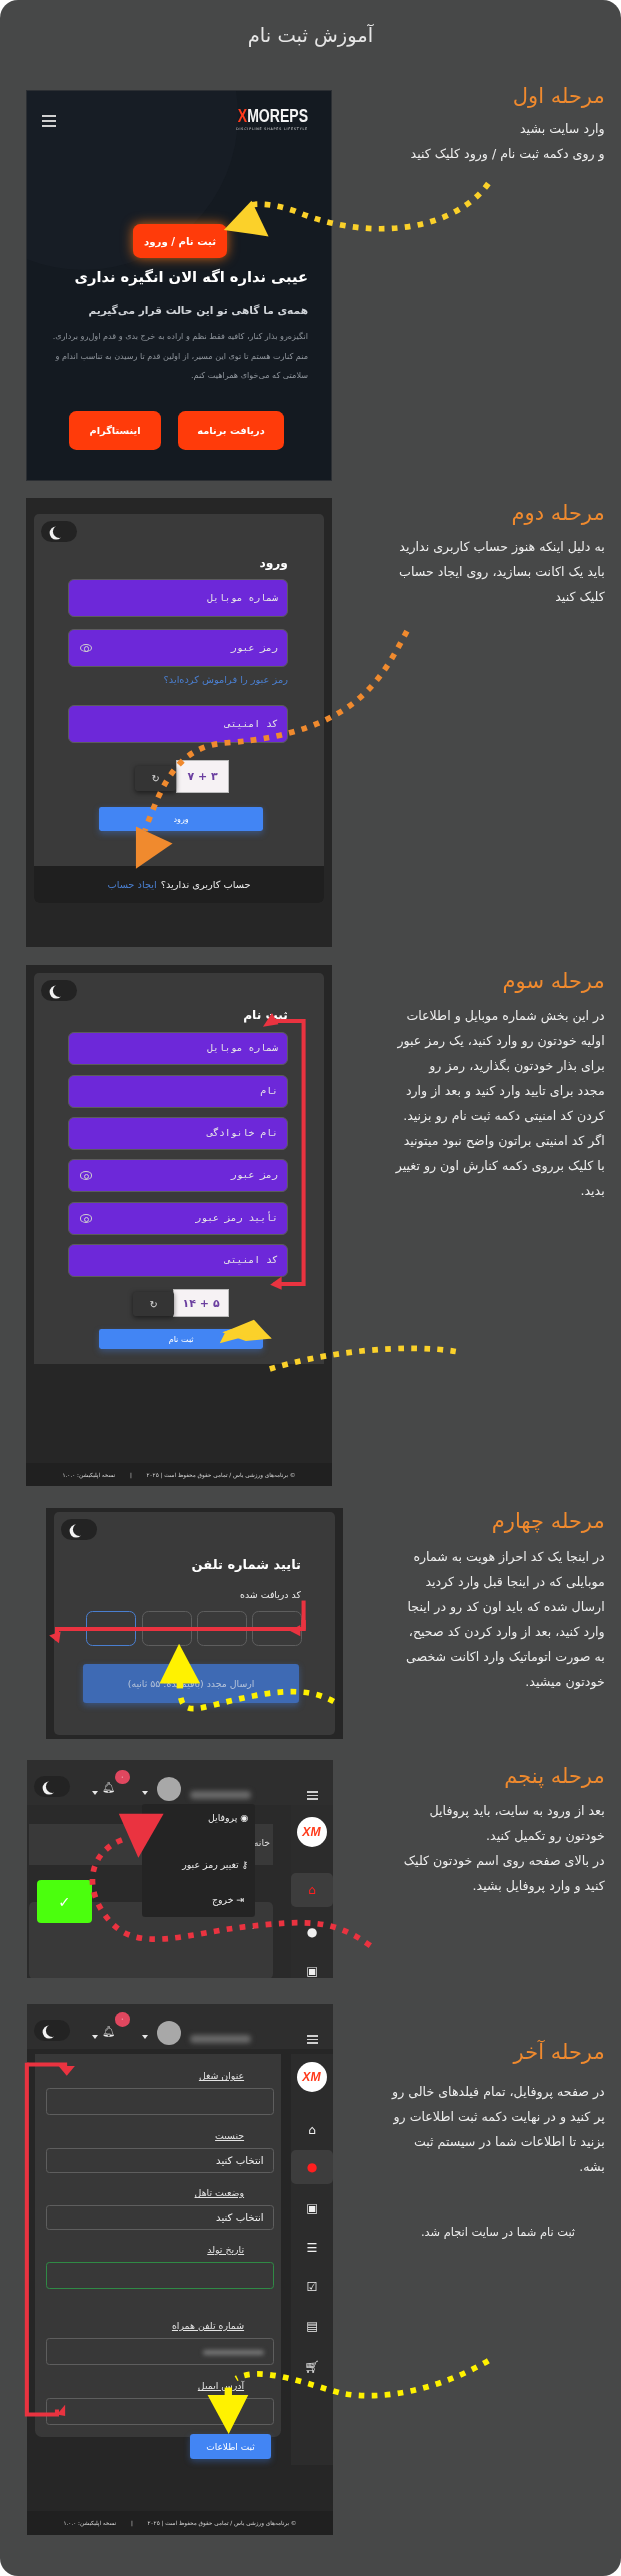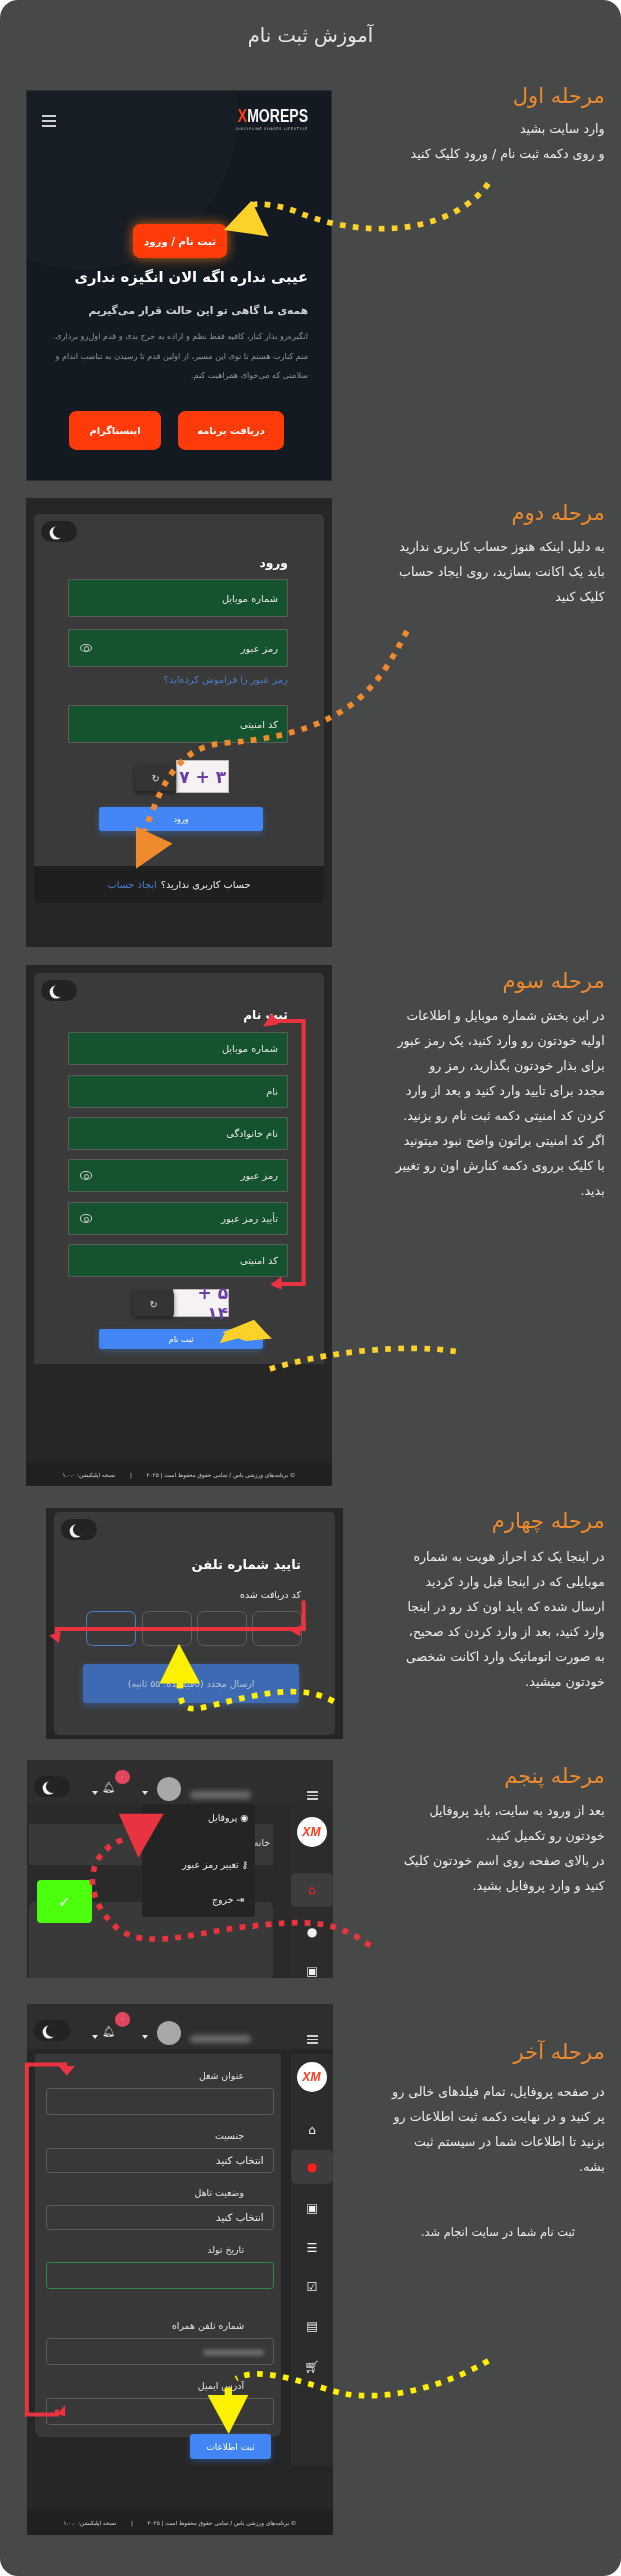--- a/index.html
+++ b/index.html
@@ -31,43 +31,43 @@
   .s1 .h2 { right: 23px; top: 213px; color: #cfd3d8; font-size: 10.6px; font-weight: bold; }
   .s1 .para { right: 23px; left: 21px; top: 236px; color: #8f959c; font-size: 8.1px; line-height: 19.5px; text-align: right; }
   .s1 .btn { top: 320px; height: 39px; background: #ff3b0a; border-radius: 7.3px; color: #fff; font-size: 9.8px; font-weight: bold; display: flex; align-items: center; justify-content: center; }
 
   
   .auth { background: #262626; }
   .card { position: absolute; background: #3a3a3a; border-radius: 4.9px; }
   .toggle { width: 36px; height: 21px; border-radius: 10.6px; background: #232323; }
   .moon { position: absolute; left: 6.5px; top: 4.1px; width: 13px; height: 13px; border-radius: 50%; box-shadow: -3.3px 1.6px 0 0 #f2f2f2; transform: translateX(4.9px); }
   .card-title { color: #fff; font-size: 12.2px; font-weight: bold; }
-  .field { position: absolute; height: 38px; border: 0.8px solid #5c5c5c; border-radius: 1px; background: #14532d; }
+  .field { position: absolute; height: 38px; border: 0.8px solid #5c5c5c; border-radius: 6px; background: #6d28d9; font-family: Liberation Mono, monospace; }
   .field .ph { position: absolute; right: 9px; top: 0; line-height: 37px; color: #e8e8e8; font-size: 9.8px; }
   .eye { position: absolute; left: 10.6px; top: 14px; width: 12.2px; height: 8.1px; border: 1.2px solid #cfcfcf; border-radius: 50% / 50%; }
   .eye::after { content: ""; position: absolute; left: 3.3px; top: 1.2px; width: 3.3px; height: 3.3px; border: 0.8px solid #cfcfcf; border-radius: 50%; }
-  .captcha { width: 53px; height: 33px; background: #f6f2f4; border: 0.8px solid #bbb; color: #6b3fa0; font-size: 17px; font-weight: bold; display: flex; align-items: center; justify-content: center; }
+  .captcha { width: 53px; height: 33px; background: #f6f2f4; border: 0.8px solid #bbb; color: #6b3fa0; font-size: 11px; font-weight: bold; display: flex; align-items: center; justify-content: center; }
   .refresh { width: 41px; height: 24.4px; background: #343434; border-radius: 2.4px; box-shadow: 0 1.6px 4.9px rgba(0,0,0,0.5); color: #ddd; font-size: 9.8px; display: flex; align-items: center; justify-content: center; }
   .blue-btn { background: #4285f4; border-radius: 2.4px; color: #fff; font-size: 8.1px; display: flex; align-items: center; justify-content: center; box-shadow: 0 2.4px 6.5px rgba(66,133,244,0.35); }
   .link { color: #4a7fd0; }
   .foot { position: absolute; left: 0; right: 0; bottom: 0; height: 23px; background: #202020; color: #d6d6d6; font-size: 5.7px; display: flex; align-items: center; justify-content: center; gap: 14.7px; }
 
   
   .topbar { position: absolute; left: 0; right: 0; top: 0; height: 45px; background: #2e2e2e; }
   .avatar { width: 24.4px; height: 24.4px; border-radius: 50%; background: #a8a8a8; overflow: hidden; }
   .blurname { width: 61px; height: 8.1px; background: #6a6a6a; border-radius: 4.1px; filter: blur(2.4px); }
   .badge { width: 14.7px; height: 14.7px; border-radius: 50%; background: #e0475f; color: #fff; font-size: 6.5px; display: flex; align-items: center; justify-content: center; }
   .caret { width: 0; height: 0; border-left: 3.3px solid transparent; border-right: 3.3px solid transparent; border-top: 4.1px solid #e8e8e8; }
   .bell { color: #e8e8e8; font-size: 10.6px; }
   .side { position: absolute; right: 0; width: 42px; background: #2c2c2c; }
   .xm { width: 30px; height: 30px; border-radius: 50%; background: #fff; color: #ff3a1a; font-weight: bold; font-style: italic; font-size: 12.2px; display: flex; align-items: center; justify-content: center; font-family: "Liberation Sans", sans-serif; }
   .side-item { position: absolute; right: 0; width: 42px; height: 34px; display: flex; align-items: center; justify-content: center; color: #f0f0f0; font-size: 12.2px; border-radius: 4.9px; }
   .menu { background: #242424; border-radius: 3.3px; }
   .menu-item { position: absolute; right: 0; color: #f0f0f0; font-size: 9.4px; }
-  .lbl { position: absolute; right: 37px; color: #e4e4e4; font-size: 9.4px; }
+  .lbl { position: absolute; right: 37px; color: #e4e4e4; font-size: 9.4px; text-decoration: underline; }
   .pf { position: absolute; left: 11.4px; width: 228px; height: 27px; border: 0.8px solid #5e5e5e; border-radius: 3.3px; }
   .pf .val { position: absolute; right: 9.8px; line-height: 25px; color: #f0f0f0; font-size: 10.2px; }
 </style>
 </head>
 <body>
 
 <div class="page">
   <div class="page-title">آموزش ثبت نام</div>
 
   <div class="step-title" style="top:84px;">مرحله اول</div>

